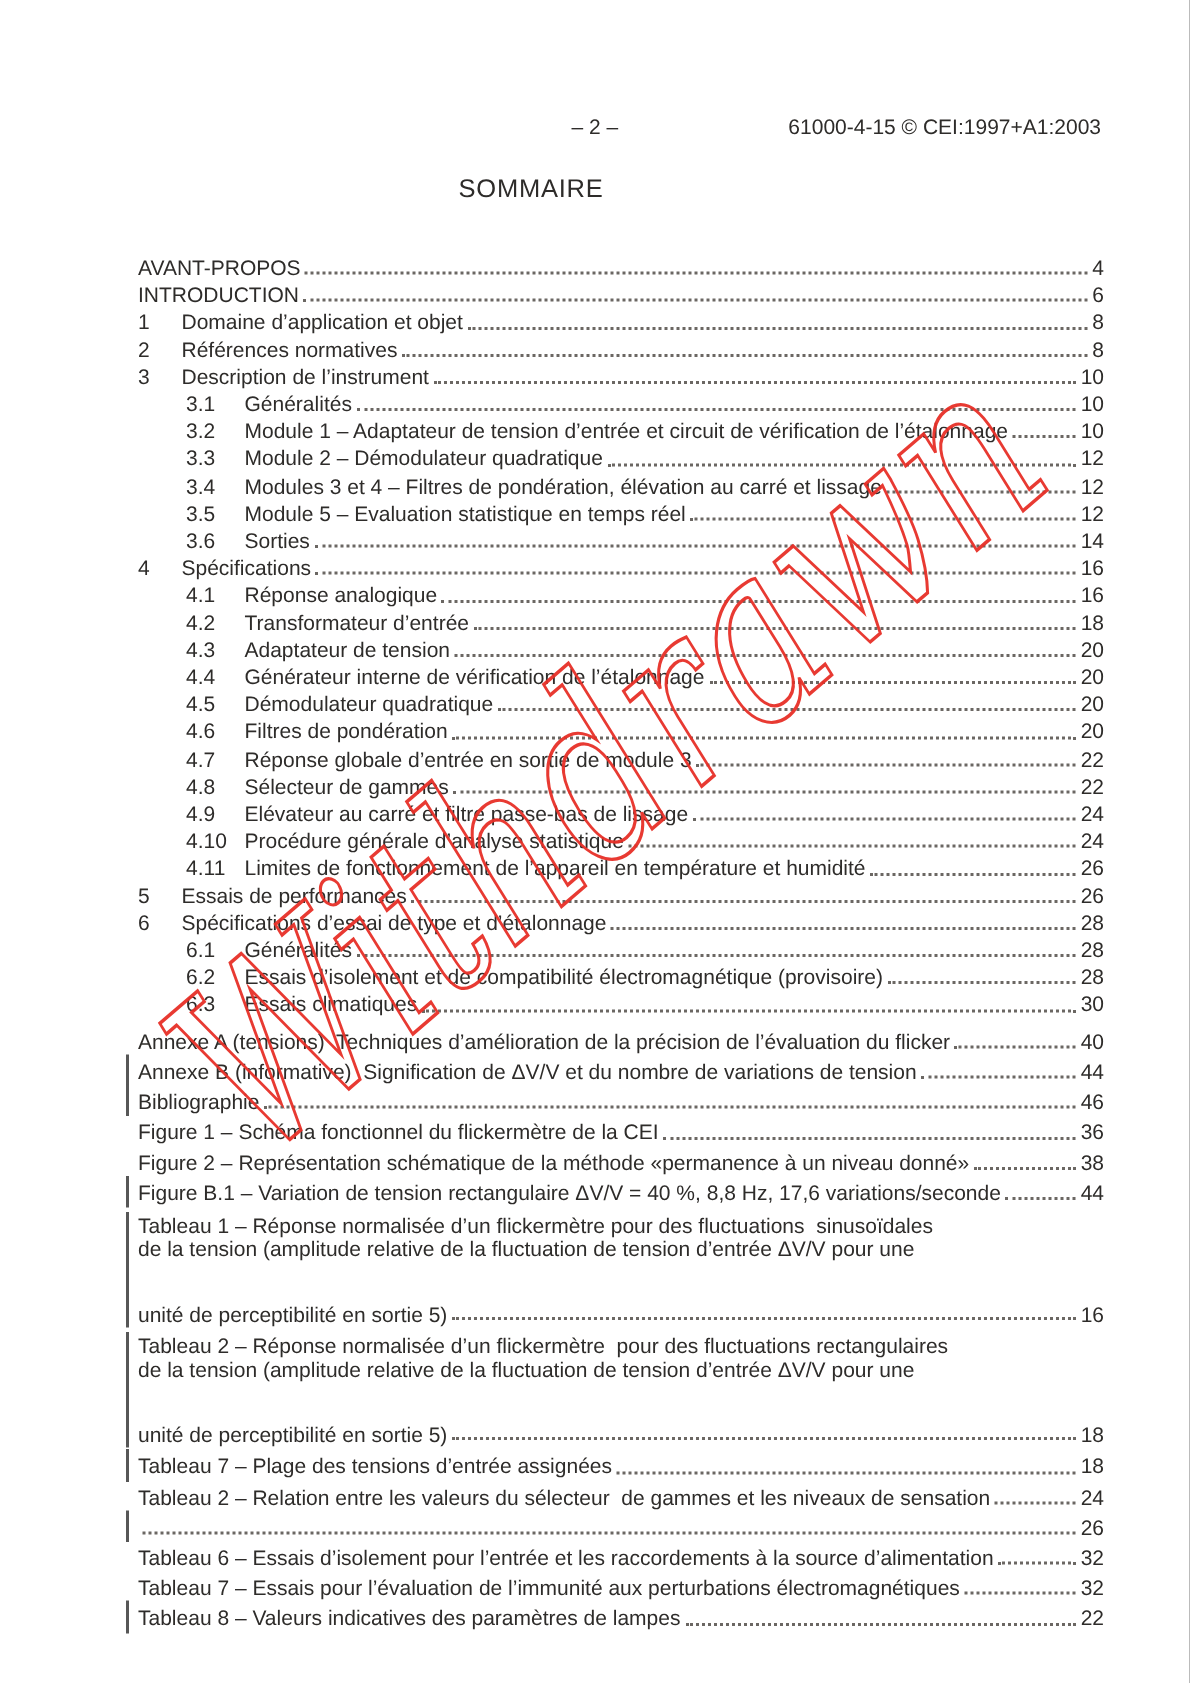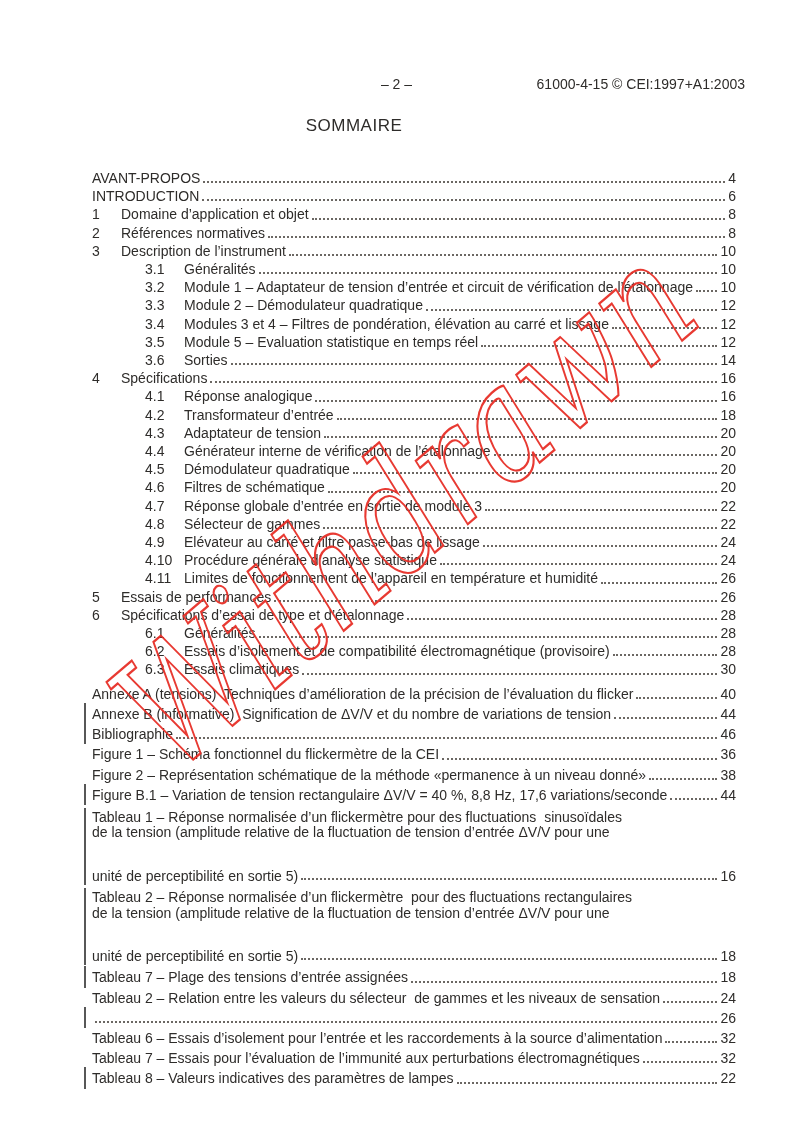--- a/index.html
+++ b/index.html
@@ -10,21 +10,21 @@
     background: #ffffff;
     font-family: "Liberation Sans", sans-serif;
     color: #2e2c2a;
     overflow: hidden;
   }
   .hdr-center {
     position:absolute; top:76px; left:0; width:793px;
     text-align:center; font-size:14px; line-height:16px;
   }
   .hdr-right {
-    position:absolute; top:76px; right:48px;
+    position:absolute; top:76px; right:59px;
     font-size:14px; line-height:16px; text-align:right;
   }
   .title {
     position:absolute; top:116px; left:0; width:708px;
     text-align:center; font-size:17px; font-weight:normal;
     letter-spacing:0.5px; margin:0;
   }
   .toc {
     position:absolute; top:169px; left:92px; width:644px;
     font-size:14px;
@@ -32,21 +32,21 @@
   .entry { position:relative; }
   .entry .line { display:flex; align-items:baseline; line-height:18.2px; }
   .entry .wrapline { line-height:15.4px; }
   .entry.grp .line { line-height:15.4px;margin-top:28px; }
   .gap-loose { margin-top:2px; }
   .gap-medium { margin-top:4px; }
   .gap-section { margin-top:6px; }
   .label { white-space:pre; }
   .num { flex:none; }
   .n1 { width:29px; }
-  .n2 { width:39px;margin-left:21px; }
+  .n2 { width:39px; }
   .lvl2 { padding-left:32px; }
   .dots {
     flex:1 1 auto; min-width:6px; height:0;
     align-self:flex-end;
     border-bottom:2px dotted #6b6763;
     margin:0 3px 4px 3px;
   }
   .pg { flex:none; }
   .changebar::before {
     content:""; position:absolute;
@@ -206,21 +206,21 @@
         <div class="line">
           <span class="num n2">4.5</span>
           <span class="label">Démodulateur quadratique</span>
           <span class="dots"></span>
           <span class="pg">20</span>
         </div>
       </div>
       <div class="entry lvl2">
         <div class="line">
           <span class="num n2">4.6</span>
-          <span class="label">Filtres de schématique</span>
+          <span class="label">Filtres de pondération</span>
           <span class="dots"></span>
           <span class="pg">20</span>
         </div>
       </div>
       <div class="entry lvl2">
         <div class="line">
           <span class="num n2">4.7</span>
           <span class="label">Réponse globale d’entrée en sortie de module 3</span>
           <span class="dots"></span>
           <span class="pg">22</span>

